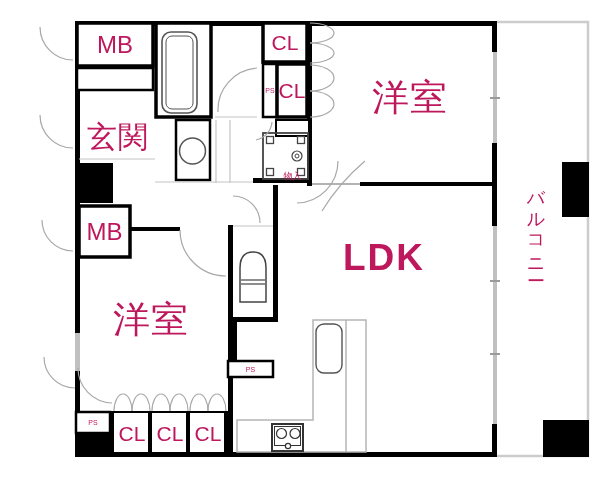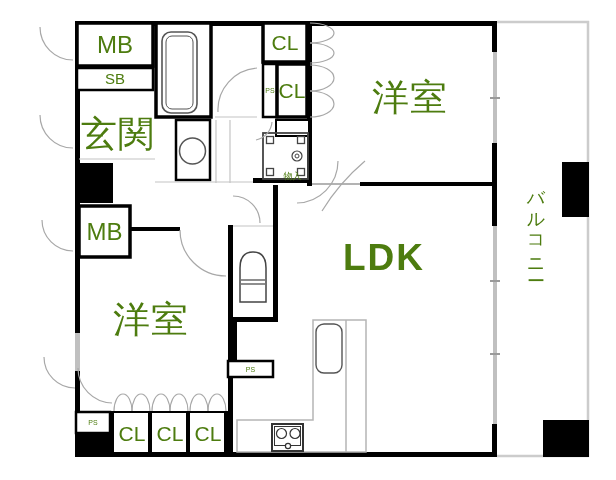--- a/index.html
+++ b/index.html
@@ -1,20 +1,20 @@
 <!DOCTYPE html>
 <html><head>
 <meta charset="utf-8">
 <style>
   html,body{margin:0;padding:0;background:#fff;}
   #stage{position:relative;width:616px;height:480px;background:#ffffff;overflow:hidden;
          font-family:"Liberation Sans","DejaVu Sans",sans-serif;color:#000;}
   #plan-svg{position:absolute;left:0;top:0;}
   .lbl{position:absolute;display:flex;align-items:center;justify-content:center;
-       text-align:center;line-height:1;white-space:nowrap;color:#4d7c0f;}
+       text-align:center;line-height:1;white-space:nowrap;color:#be185d;}
   .lbl-room{letter-spacing:1px;text-align:center;}
   .lbl-vert{writing-mode:vertical-rl;letter-spacing:3px;}
   .tiny{letter-spacing:0;}
 </style>
 </head>
 <body>
 
 <div id="stage">
 
 <svg id="plan-svg" width="616" height="480" viewBox="0 0 616 480">
@@ -159,23 +159,22 @@
     <path d="M 132 411 A 9 17 0 0 1 150 411"></path>
     <path d="M 152 411 A 9 17 0 0 1 170 411"></path>
     <path d="M 170 411 A 9 17 0 0 1 188 411"></path>
     <path d="M 190 411 A 9 17 0 0 1 208 411"></path>
     <path d="M 208 411 A 9 17 0 0 1 226 411"></path>
   </g>
 </svg>
 
 <div class="lbl" style="left:75px;top:21px;width:80px;height:47px;font-size:24px;">MB</div>
 
-<div class="lbl" style="left:77px;top:66px;width:76px;height:24px;font-size:15px;">SB</div>
-
-<div class="lbl lbl-room" style="left:80px;top:117px;width:76px;height:40px;font-size:36px;font-family:Liberation Mono, monospace;">玄関</div>
+
+<div class="lbl lbl-room" style="left:80px;top:117px;width:76px;height:40px;font-size:30px;">玄関</div>
 
 <div class="lbl" style="left:263px;top:23px;width:44px;height:39px;font-size:21px;">CL</div>
 
 <div class="lbl tiny" style="left:262px;top:64px;width:16px;height:53px;font-size:7px;">PS</div>
 
 <div class="lbl" style="left:277px;top:64px;width:30px;height:53px;font-size:21px;">CL</div>
 
 <div class="lbl tiny" style="left:276px;top:120px;width:33px;height:16px;font-size:9px;margin-top:48px;">物入</div>
 
 <div class="lbl lbl-room" style="left:340px;top:70px;width:140px;height:55px;font-size:37px;">洋室</div>

